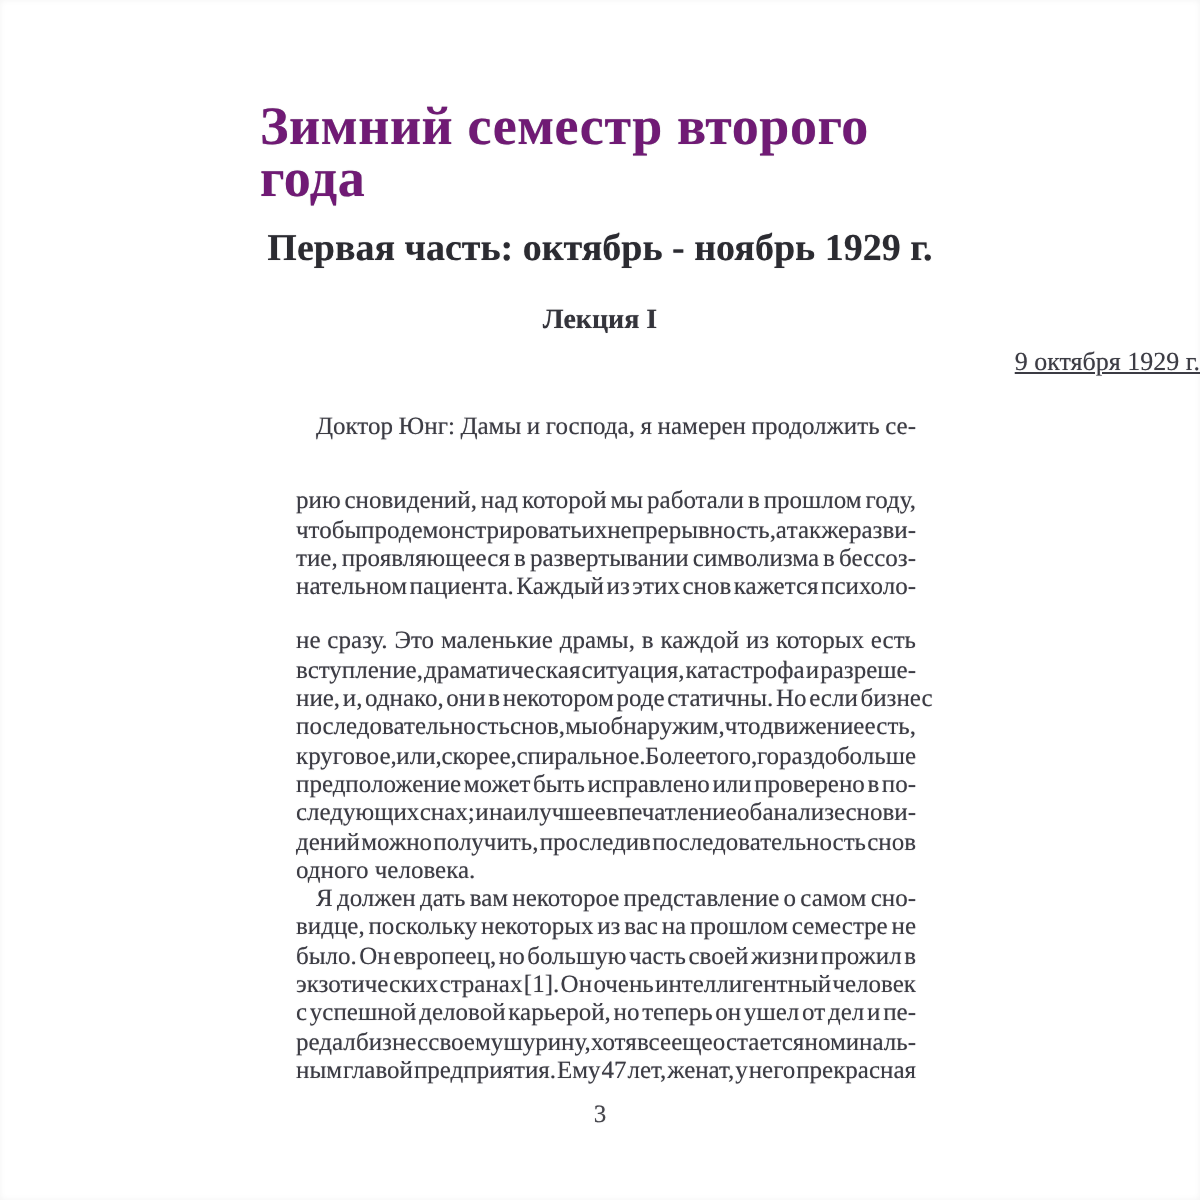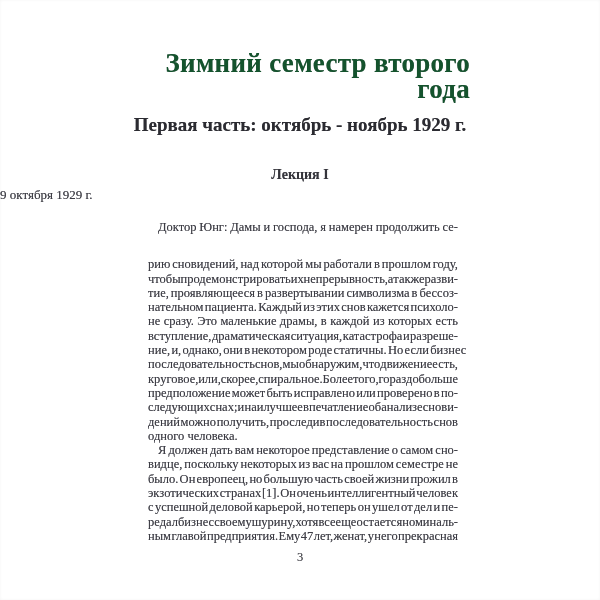--- a/index.html
+++ b/index.html
@@ -16,50 +16,51 @@
     font-family: "Liberation Serif", "DejaVu Serif", serif;
     color: #3c3c44;
     box-shadow: inset 0 0 3px rgba(0,0,0,0.05);
   }
   
   .page * { text-shadow: 0 0 0.4px rgba(60,60,70,0.55); }
 
   .title {
     margin: 50px auto 0 auto;
     max-width: 340px;
-    text-align: right;
+    text-align: left;
     font-size: 27px;
     line-height: 26px;
     font-weight: bold;
-    color: #14532d;
+    color: #701a75;
     letter-spacing: 0.3px;
   }
   .subtitle {
     margin: 12px auto 0 auto;
     text-align: center;
     font-size: 19px;
     line-height: 22px;
     font-weight: bold;
     color: #2b2b31;
   }
   .lecture-heading {
-    margin: 31px auto 0 auto;
+    margin: 17px auto 0 auto;
     text-align: center;
     font-size: 14px;
     line-height: 16px;
     font-weight: bold;
     color: #34343b;
   }
   .lecture-date {
     margin: 4px auto 0 auto;
-    text-align: left;
+    text-align: right;
     font-size: 13px;
     line-height: 15px;
     font-weight: normal;
     color: #3c3c44;
+    text-decoration: underline;
   }
   .body-text {
     margin: 18px 0 0 148px;
     width: 310px;
     font-size: 12.5px;
     line-height: 14.3px;
     color: #3c3c44;
   }
   .para { margin: 0; }
   .para .line {
@@ -91,21 +92,21 @@
 
   <div class="lecture-date">9 октября 1929 г.</div>
 
   <section class="body-text">
     <div class="para">
         <div class="line first-line" style="word-spacing: -0.322px;"><span>Доктор Юнг: Дамы и господа, я намерен продолжить се-</span></div>
         <div class="line" style="word-spacing: -1.143px; margin-top: 23px;"><span>рию сновидений, над которой мы работали в прошлом году,</span></div>
         <div class="line" style="word-spacing: -3.211px;"><span>чтобы продемонстрировать их непрерывность, а также разви-</span></div>
         <div class="line" style="word-spacing: -1.083px;"><span>тие, проявляющееся в развертывании символизма в бессоз-</span></div>
         <div class="line" style="word-spacing: -1.842px;"><span>нательном пациента. Каждый из этих снов кажется психоло-</span></div>
-        <div class="line" style="word-spacing: 0.299px;"><span>не сразу. Это маленькие драмы, в каждой из которых есть</span></div>
+        <div class="line" style="word-spacing: 0.299px; margin-top: 13px;"><span>не сразу. Это маленькие драмы, в каждой из которых есть</span></div>
         <div class="line" style="word-spacing: -2.578px;"><span>вступление, драматическая ситуация, катастрофа и разреше-</span></div>
         <div class="line" style="word-spacing: -1.789px;"><span>ние, и, однако, они в некотором роде статичны. Но если бизнес</span></div>
         <div class="line" style="word-spacing: -3.049px;"><span>последовательность снов, мы обнаружим, что движение есть,</span></div>
         <div class="line" style="word-spacing: -3.33px;"><span>круговое, или, скорее, спиральное. Более того, гораздо больше</span></div>
         <div class="line" style="word-spacing: -1.833px;"><span>предположение может быть исправлено или проверено в по-</span></div>
         <div class="line" style="word-spacing: -2.935px;"><span>следующих снах; и наилучшее впечатление об анализе снови-</span></div>
         <div class="line" style="word-spacing: -2.494px;"><span>дений можно получить, проследив последовательность снов</span></div>
         <div class="line"><span>одного человека.</span></div>
       </div>
     <div class="para">

